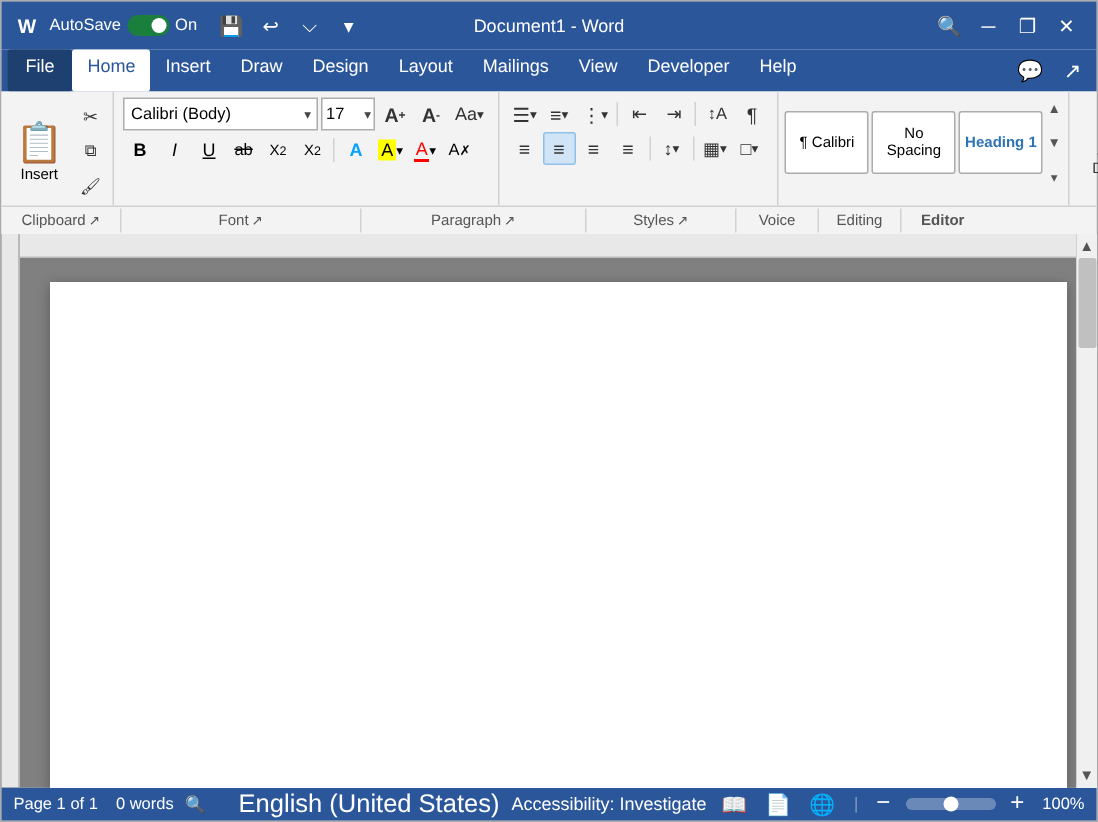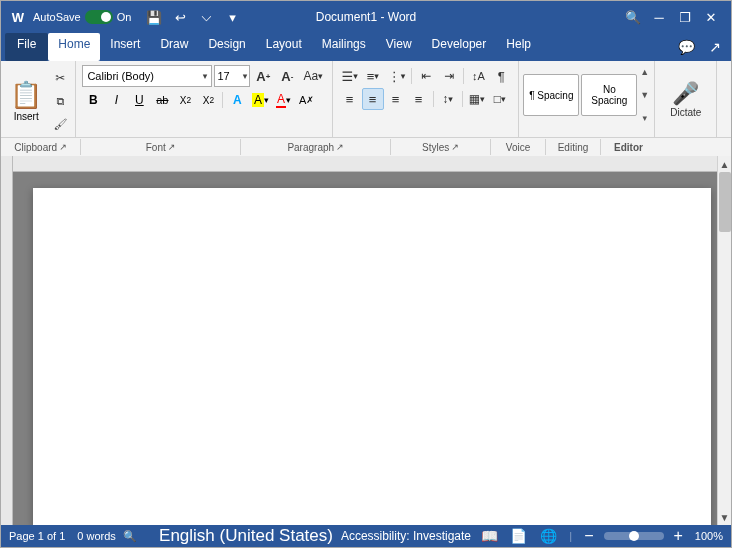--- a/index.html
+++ b/index.html
@@ -588,24 +588,27 @@
             <button class="ribbon-btn-small" style="font-size:12px;">□<span style="font-size:9px;">▾</span></button>
           </div>
         </div>
       </div>
 
       <div style="display:flex;flex-direction:column;border-right:1px solid #d1d1d1;padding:2px 4px;">
         <div class="styles-group-inner">
           <div style="display:flex;flex-direction:column;gap:2px;">
             <div style="display:flex;gap:2px;">
               <button style="border:1px solid #acacac;background:white;width:56px;height:42px;font-size:10px;cursor:pointer;border-radius:2px;display:flex;align-items:center;justify-content:center;padding:2px;">
-                <span style="font-size:10px;">¶ Spacing</span>
+                <span style="font-size:10px;">¶ Calibri</span>
               </button>
               <button style="border:1px solid #acacac;background:white;width:56px;height:42px;font-size:10px;cursor:pointer;border-radius:2px;display:flex;align-items:center;justify-content:center;padding:2px;">
                 <span style="font-size:10px;">No Spacing</span>
+              </button>
+              <button style="border:1px solid #acacac;background:white;width:56px;height:42px;font-size:12px;font-weight:bold;color:#2e74b5;cursor:pointer;border-radius:2px;display:flex;align-items:center;justify-content:center;">
+                <span style="font-size:10px;font-weight:bold;color:#2e74b5;">Heading 1</span>
               </button>
             </div>
           </div>
           <div class="expand-btn">
             <span class="expand-arr">▲</span>
             <span class="expand-arr">▼</span>
             <span class="expand-arr">▾</span>
           </div>
         </div>
       </div>

